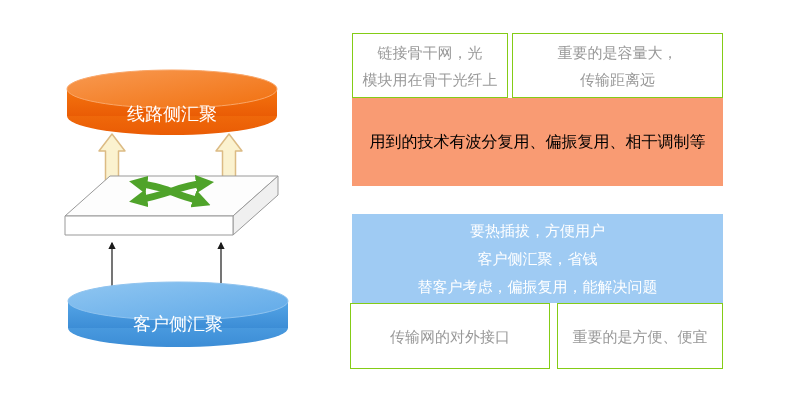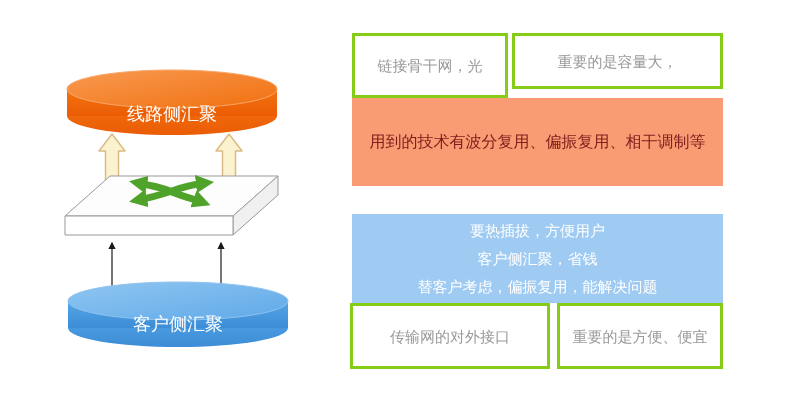--- a/index.html
+++ b/index.html
@@ -7,23 +7,23 @@
     position:relative;width:800px;height:400px;background:#fff;overflow:hidden;
     font-family:"Liberation Sans","DejaVu Sans",sans-serif;
   }
   .diagram-svg{position:absolute;left:0;top:0;}
   .disk-label{
     font-family:"Liberation Sans","DejaVu Sans",sans-serif;
     font-size:18px;fill:#ffffff;text-anchor:middle;
   }
   .box{position:absolute;box-sizing:border-box;text-align:center;
        display:flex;flex-direction:column;justify-content:center;align-items:center;}
-  .wbox{background:#ffffff;border:3px solid #84cc16;color:#999999;
+  .wbox{background:#ffffff;border:1px solid #84cc16;color:#999999;
         font-size:15px;line-height:27px;}
-  .obox{background:#f99b73;color:#7f1d1d;font-size:16px;line-height:26px;}
+  .obox{background:#f99b73;color:#000000;font-size:16px;line-height:26px;}
   .bbox{background:#9fcbf3;color:#ffffff;font-size:15px;line-height:28px;}
   .line{white-space:nowrap;}
 </style>
 </head>
 <body>
 
 <div class="stage">
 
   <svg class="diagram-svg" width="340" height="400" viewBox="0 0 340 400">
     <defs>
@@ -82,24 +82,26 @@
     <g>
       <ellipse cx="178" cy="328" rx="110" ry="19" fill="url(#blueSide)"></ellipse>
       <rect x="68" y="301" width="220" height="27" fill="url(#blueSide)"></rect>
       <ellipse cx="178" cy="301" rx="110" ry="19" fill="url(#blueTop)" stroke="#8FC3EF" stroke-width="1"></ellipse>
       <text class="disk-label" x="178" y="330">客户侧汇聚</text>
     </g>
   </svg>
 
   <div class="box wbox" style="left:352px;top:33px;width:156px;height:65px;">
     <div class="line">链接骨干网，光</div>
+    <div class="line">模块用在骨干光纤上</div>
   </div>
 
-  <div class="box wbox" style="left:512px;top:33px;width:211px;height:56px;">
+  <div class="box wbox" style="left:512px;top:33px;width:211px;height:65px;">
     <div class="line">重要的是容量大，</div>
+    <div class="line">传输距离远</div>
   </div>
 
   <div class="box obox" style="left:352px;top:98px;width:371px;height:88px;">
     <div class="line">用到的技术有波分复用、偏振复用、相干调制等</div>
   </div>
 
   <div class="box bbox" style="left:352px;top:214px;width:371px;height:89px;">
     <div class="line">要热插拔，方便用户</div>
     <div class="line">客户侧汇聚，省钱</div>
     <div class="line">替客户考虑，偏振复用，能解决问题</div>

